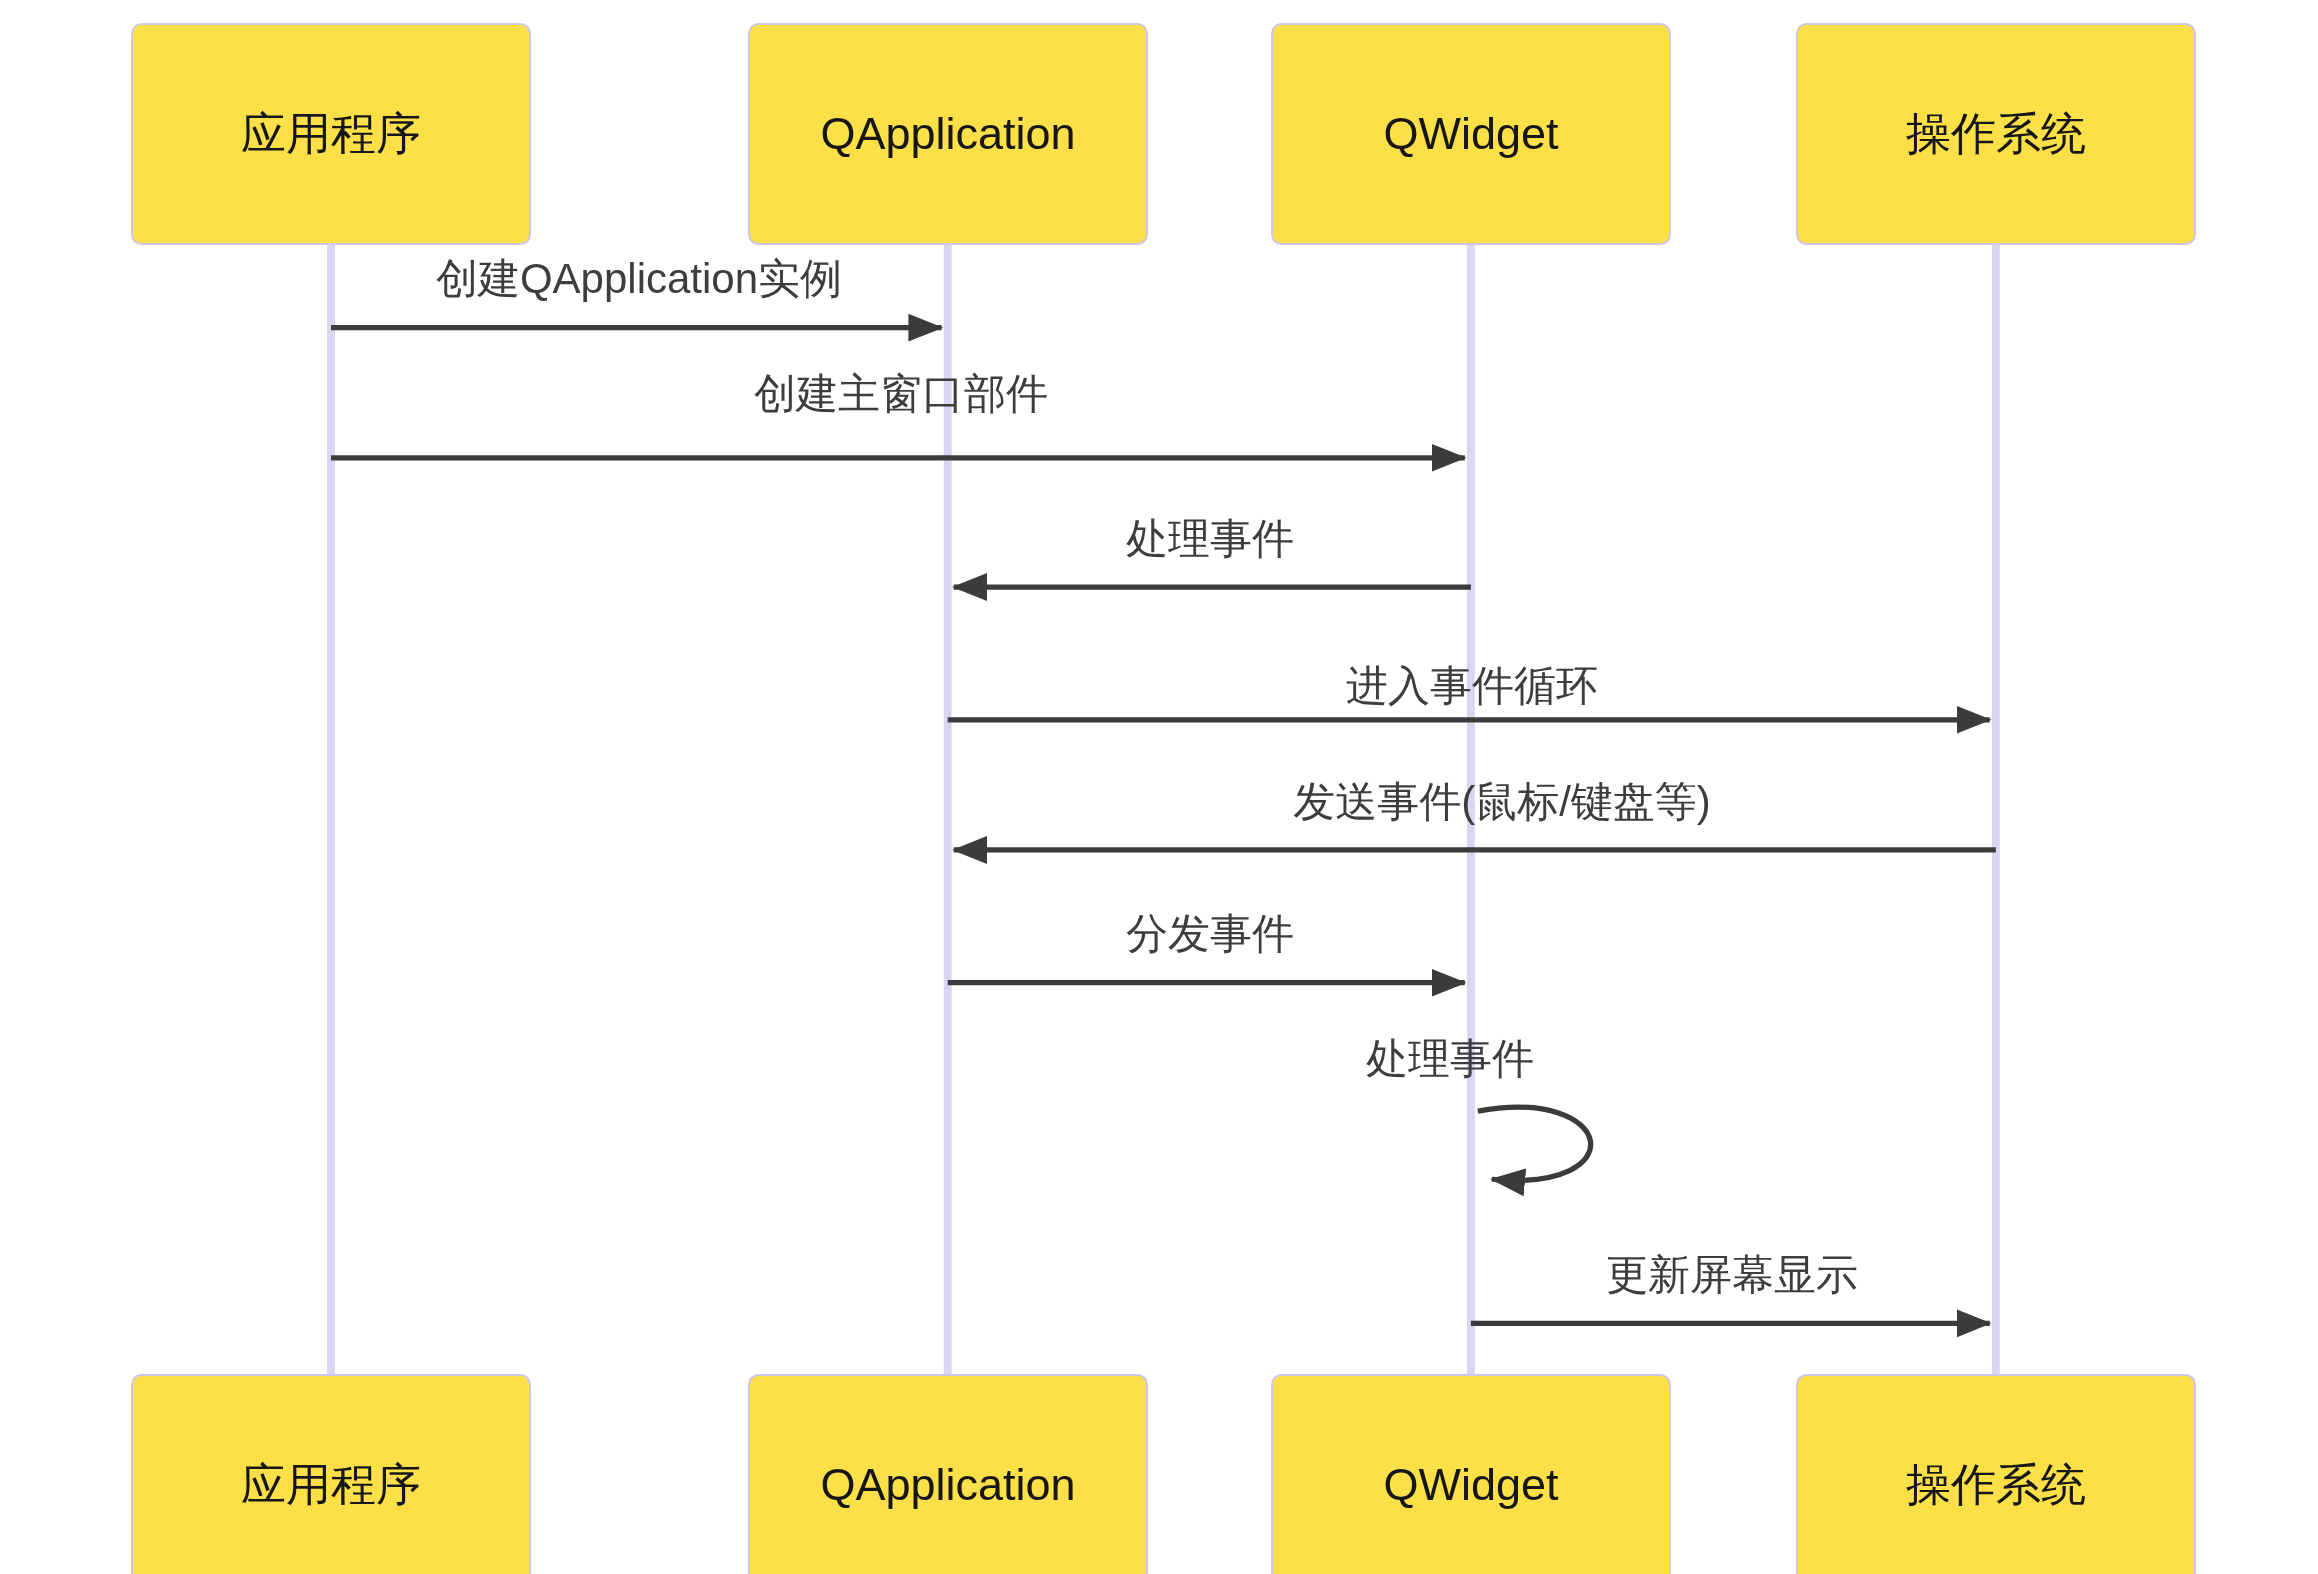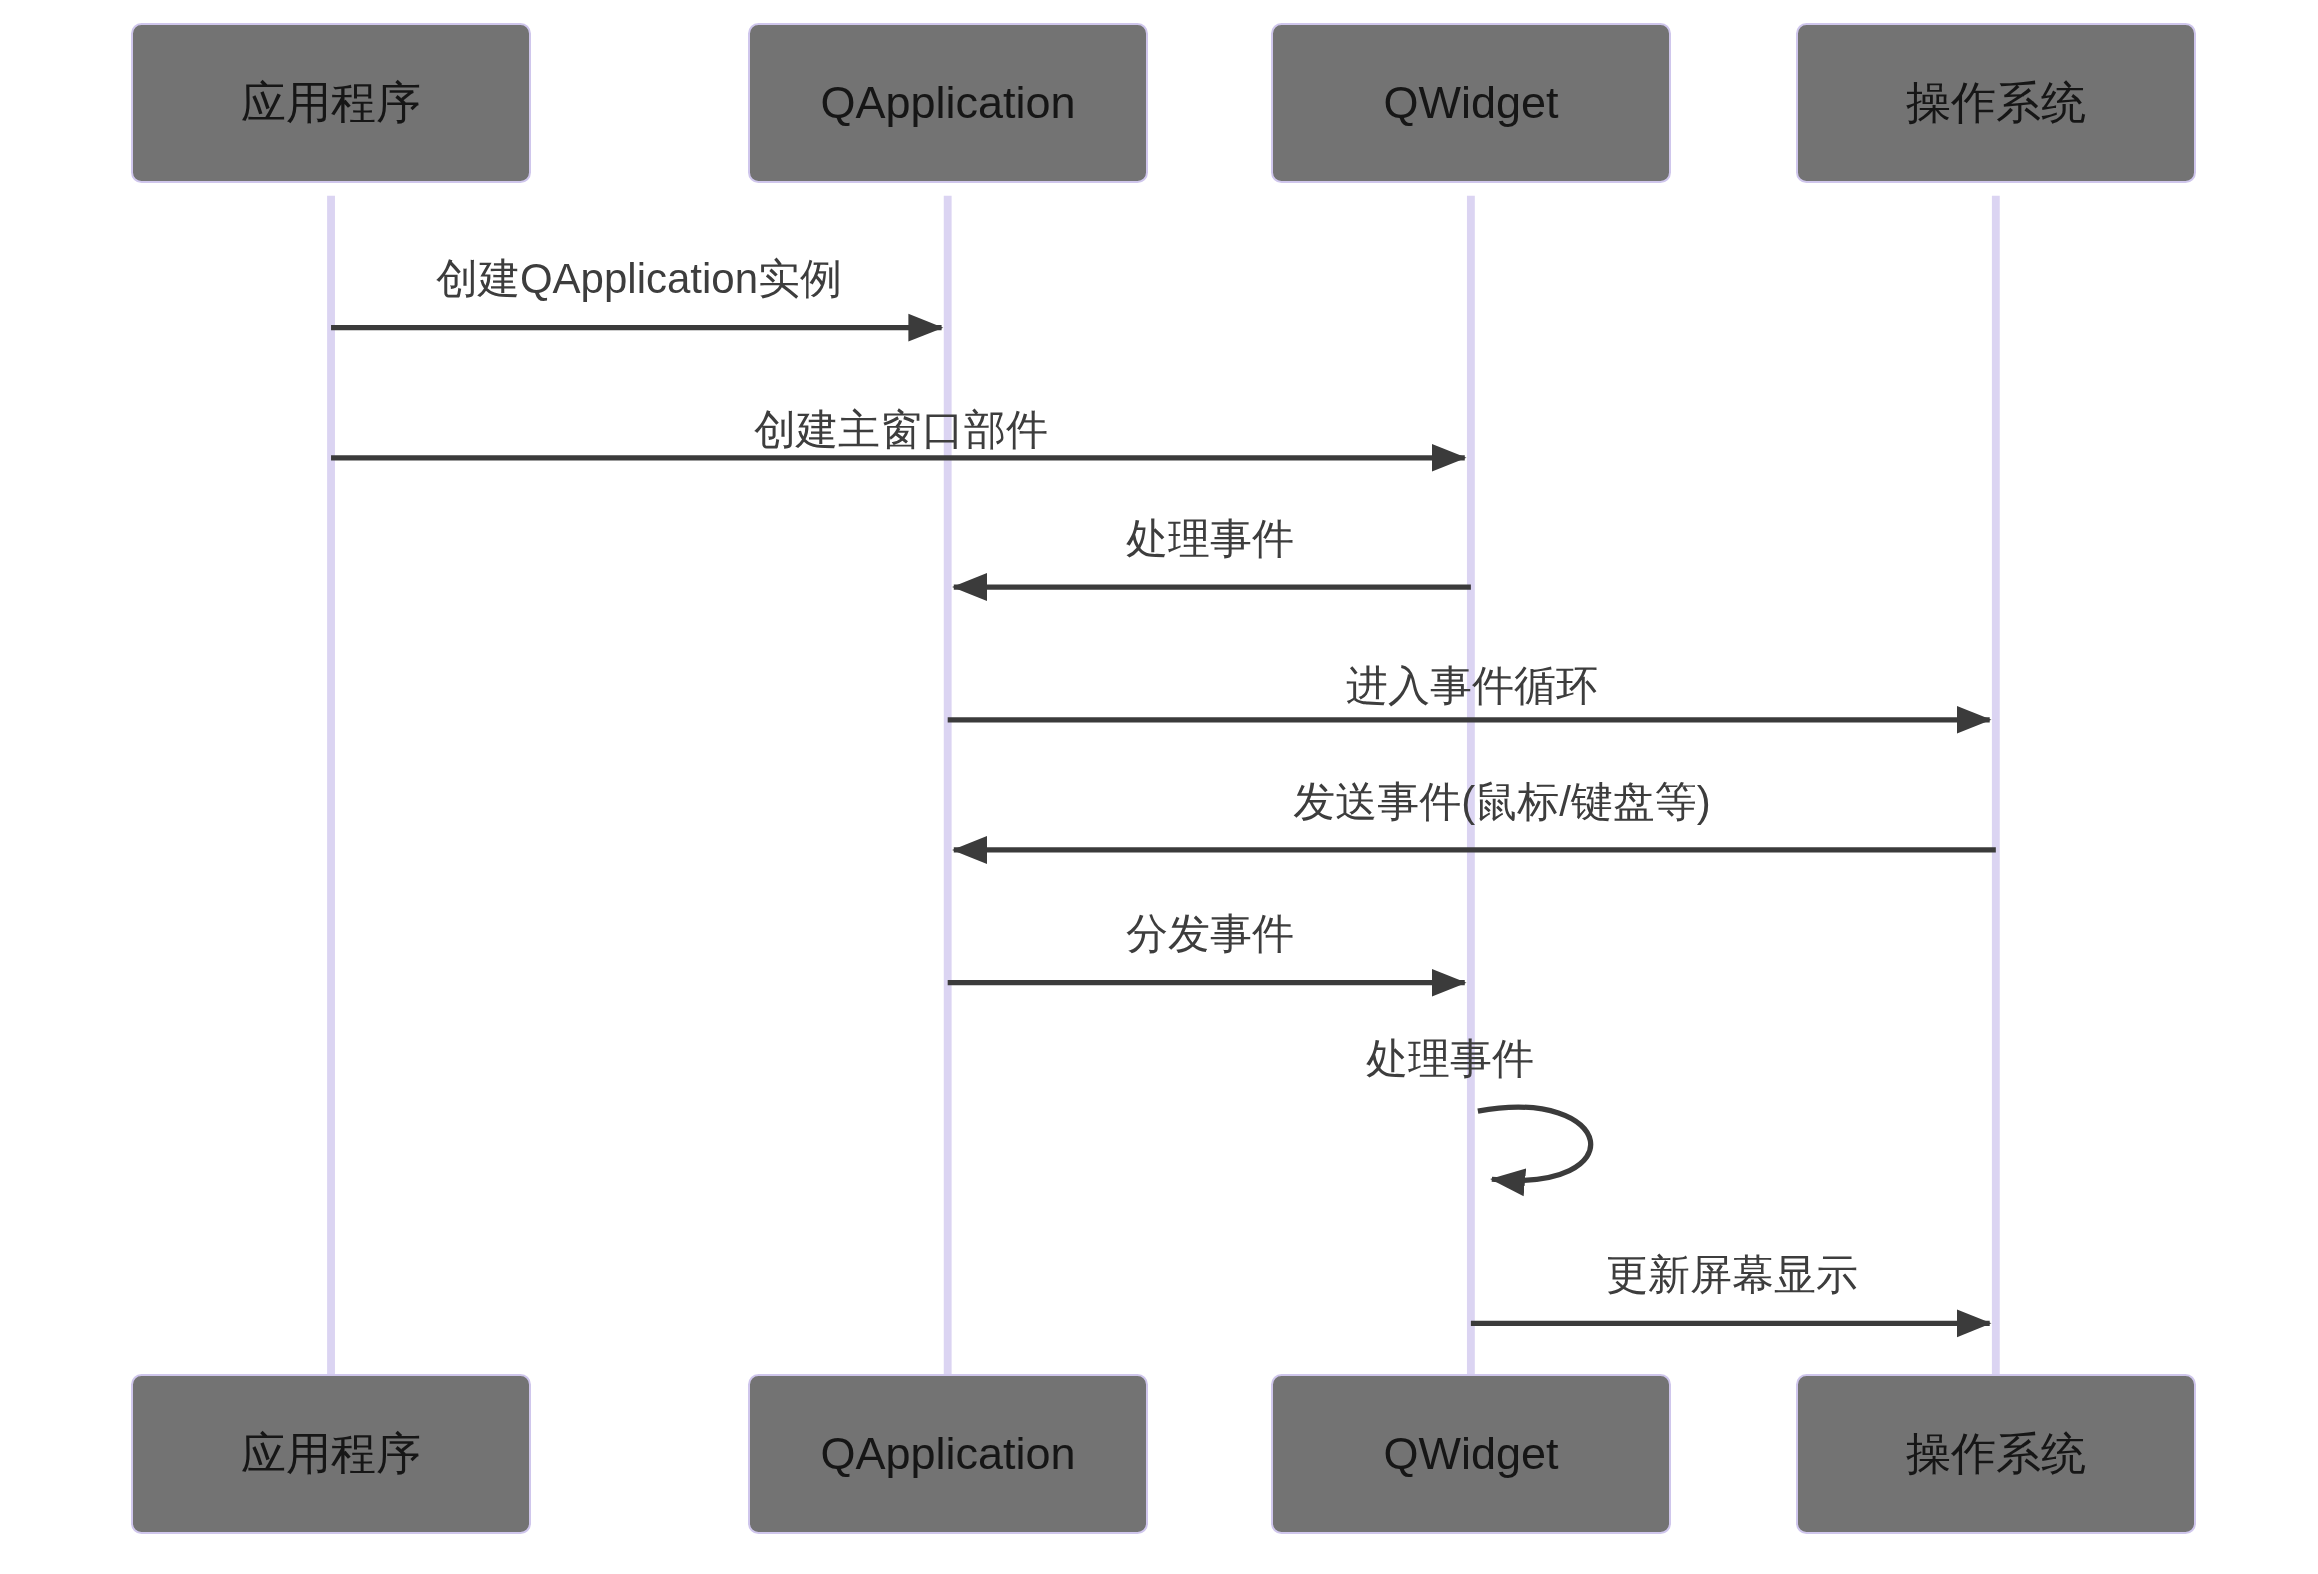--- a/index.html
+++ b/index.html
@@ -16,23 +16,23 @@
     overflow: hidden;
   }
   .layer {
     position: absolute;
     left: 0;
     top: 0;
   }
   .actor-box {
     position: absolute;
     width: 400px;
-    height: 160px;
+    height: 222px;
     box-sizing: border-box;
-    background: #737373;
+    background: #fde047;
     border: 2.6px solid #cfc6ec;
     border-radius: 10.5px;
     display: flex;
     align-items: center;
     justify-content: center;
   }
   .actor-label {
     font-size: 45px;
     color: #161616;
     white-space: nowrap;
@@ -89,21 +89,21 @@
     <span class="actor-label">QApplication</span>
   </div>
   <div class="actor-box a3t">
     <span class="actor-label">QWidget</span>
   </div>
   <div class="actor-box a4t">
     <span class="actor-label">操作系统</span>
   </div>
 
   <div class="msg-label" style="left:639px;  top:279px;text-align:right;">创建QApplication实例</div>
-  <div class="msg-label" style="left:901px; top:430px;font-family:Liberation Mono, monospace;">创建主窗口部件</div>
+  <div class="msg-label" style="left:901px; top:394px;font-family:Liberation Mono, monospace;">创建主窗口部件</div>
   <div class="msg-label" style="left:1210px; top:539px;">处理事件</div>
   <div class="msg-label" style="left:1472px; top:674px;margin-top:12px;">进入事件循环</div>
   <div class="msg-label" style="left:1474px; top:802px;margin-left:28px;">发送事件(鼠标/键盘等)</div>
   <div class="msg-label" style="left:1210px; top:934px;">分发事件</div>
   <div class="msg-label" style="left:1450px; top:1059px;">处理事件</div>
   <div class="msg-label" style="left:1732px; top:1275px;">更新屏幕显示</div>
 
   <div class="actor-box a1b">
     <span class="actor-label">应用程序</span>
   </div>

